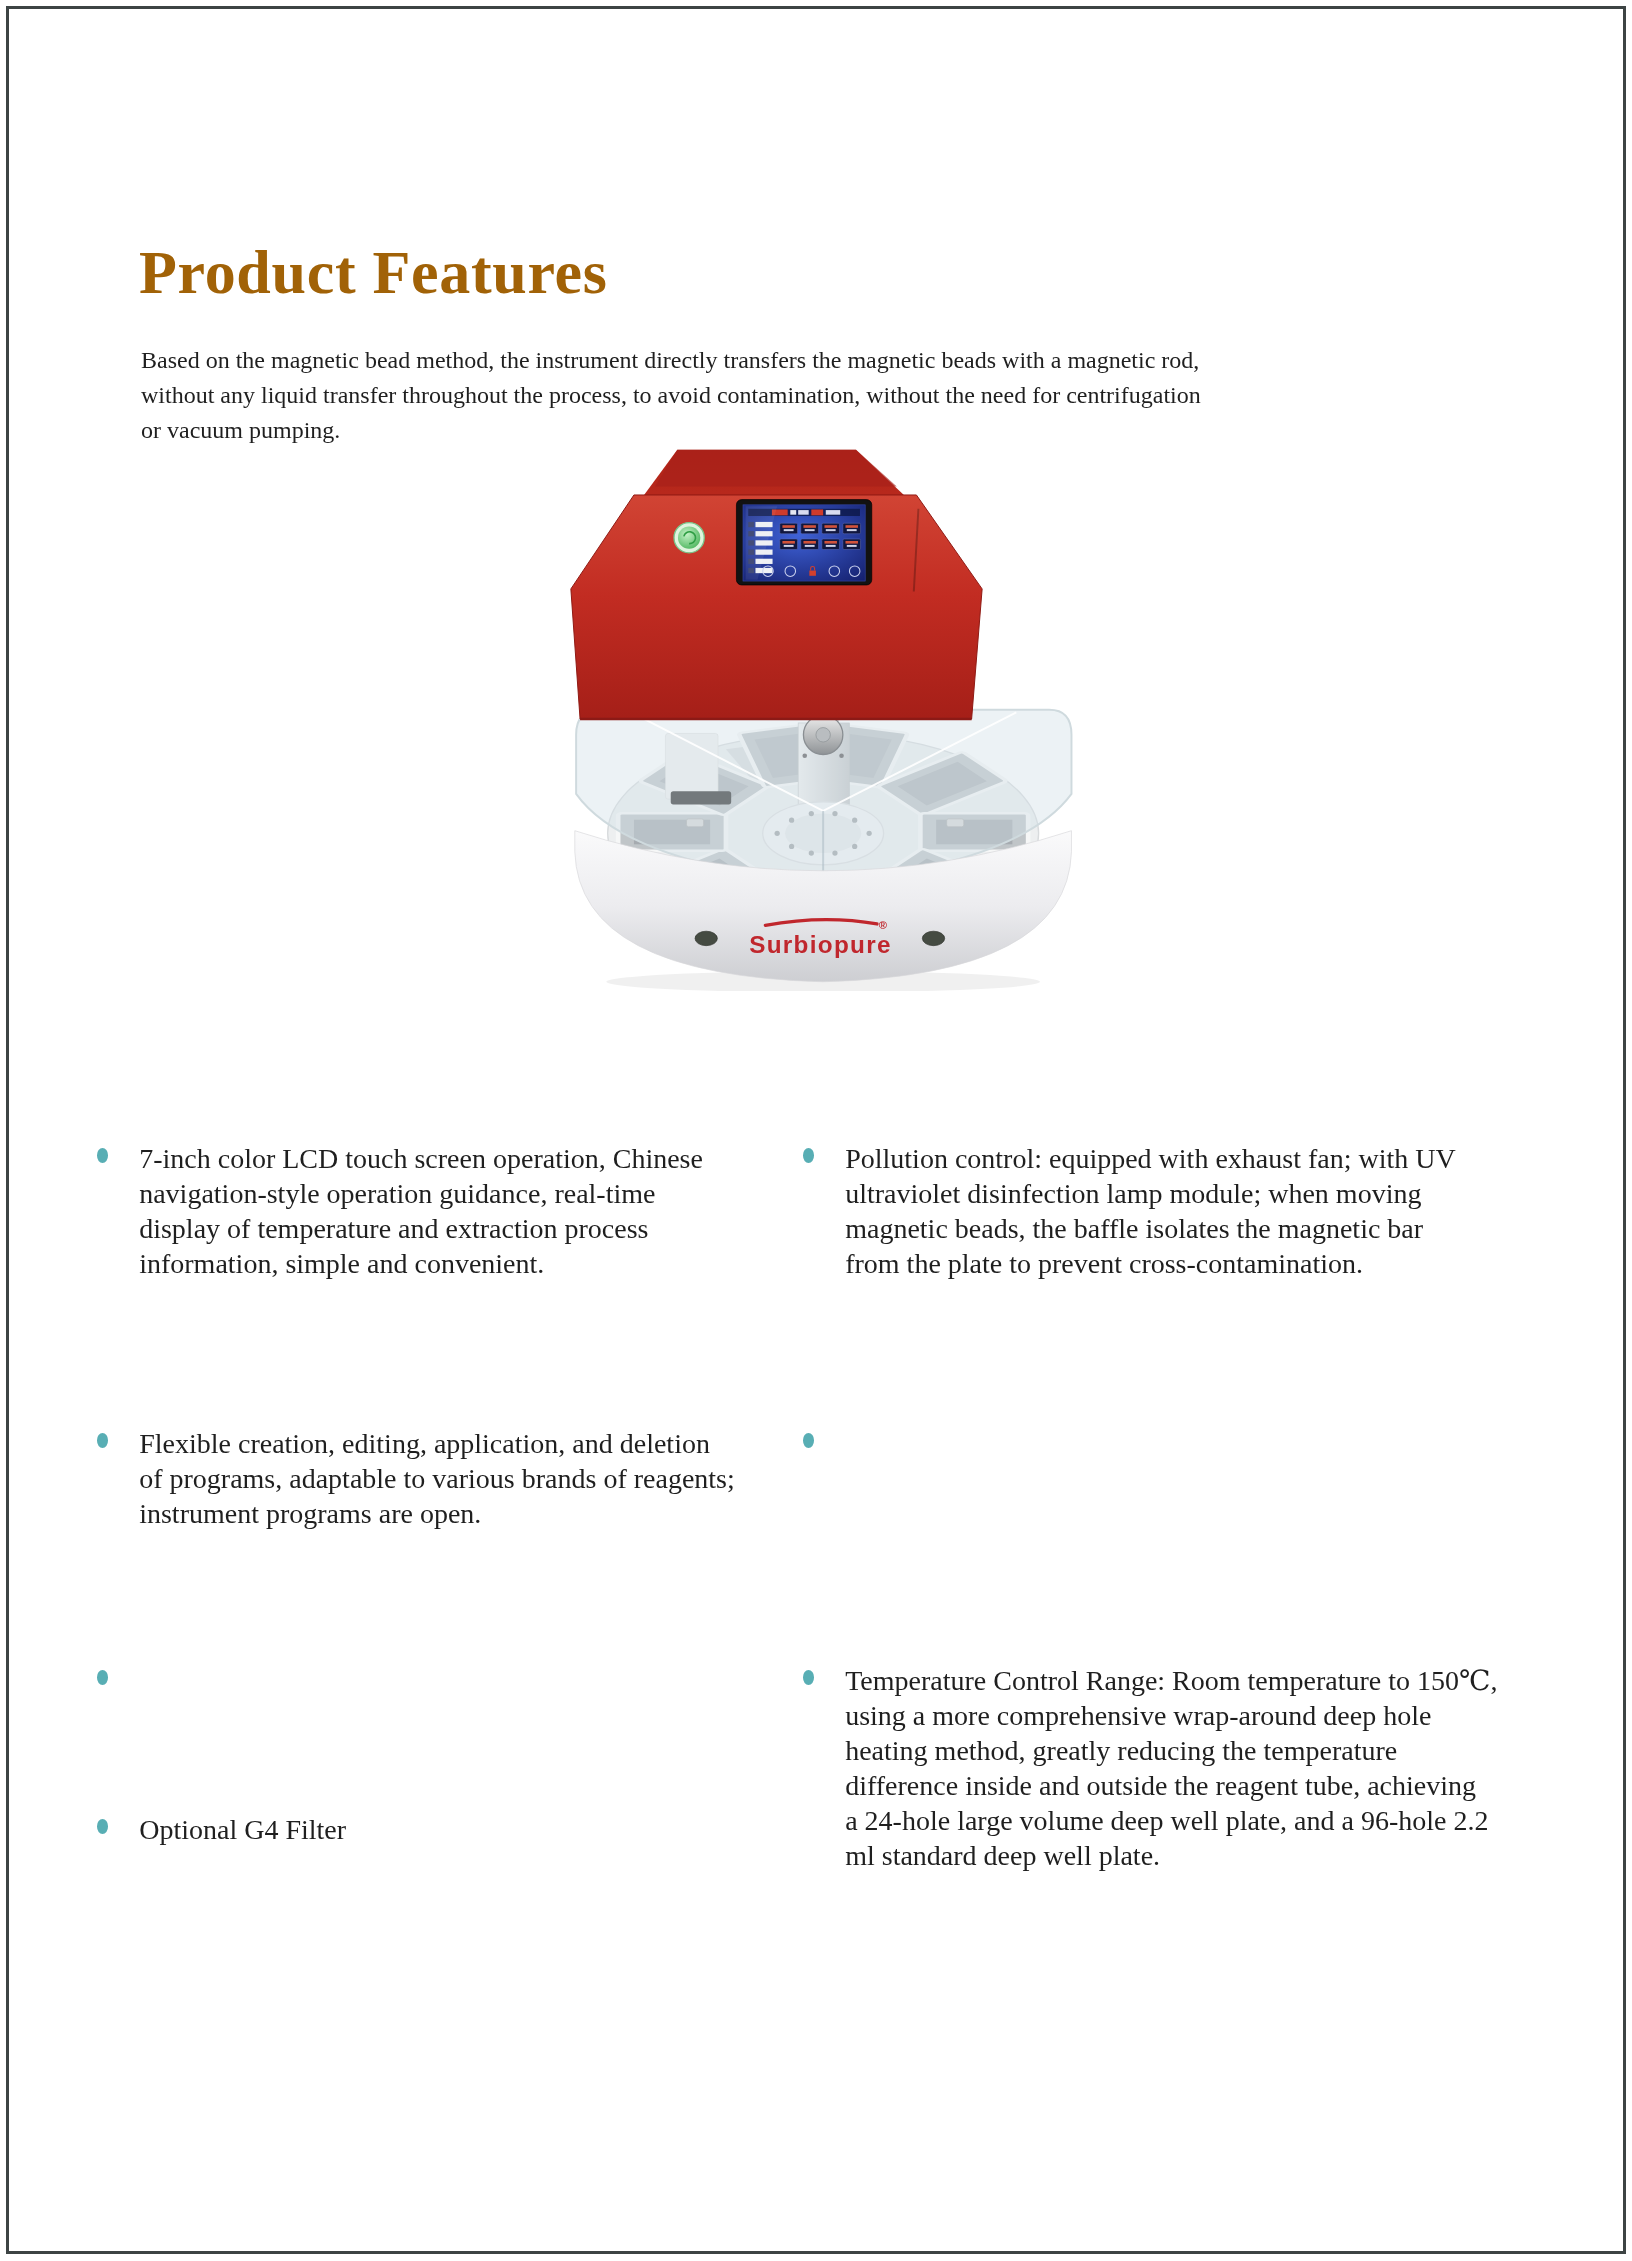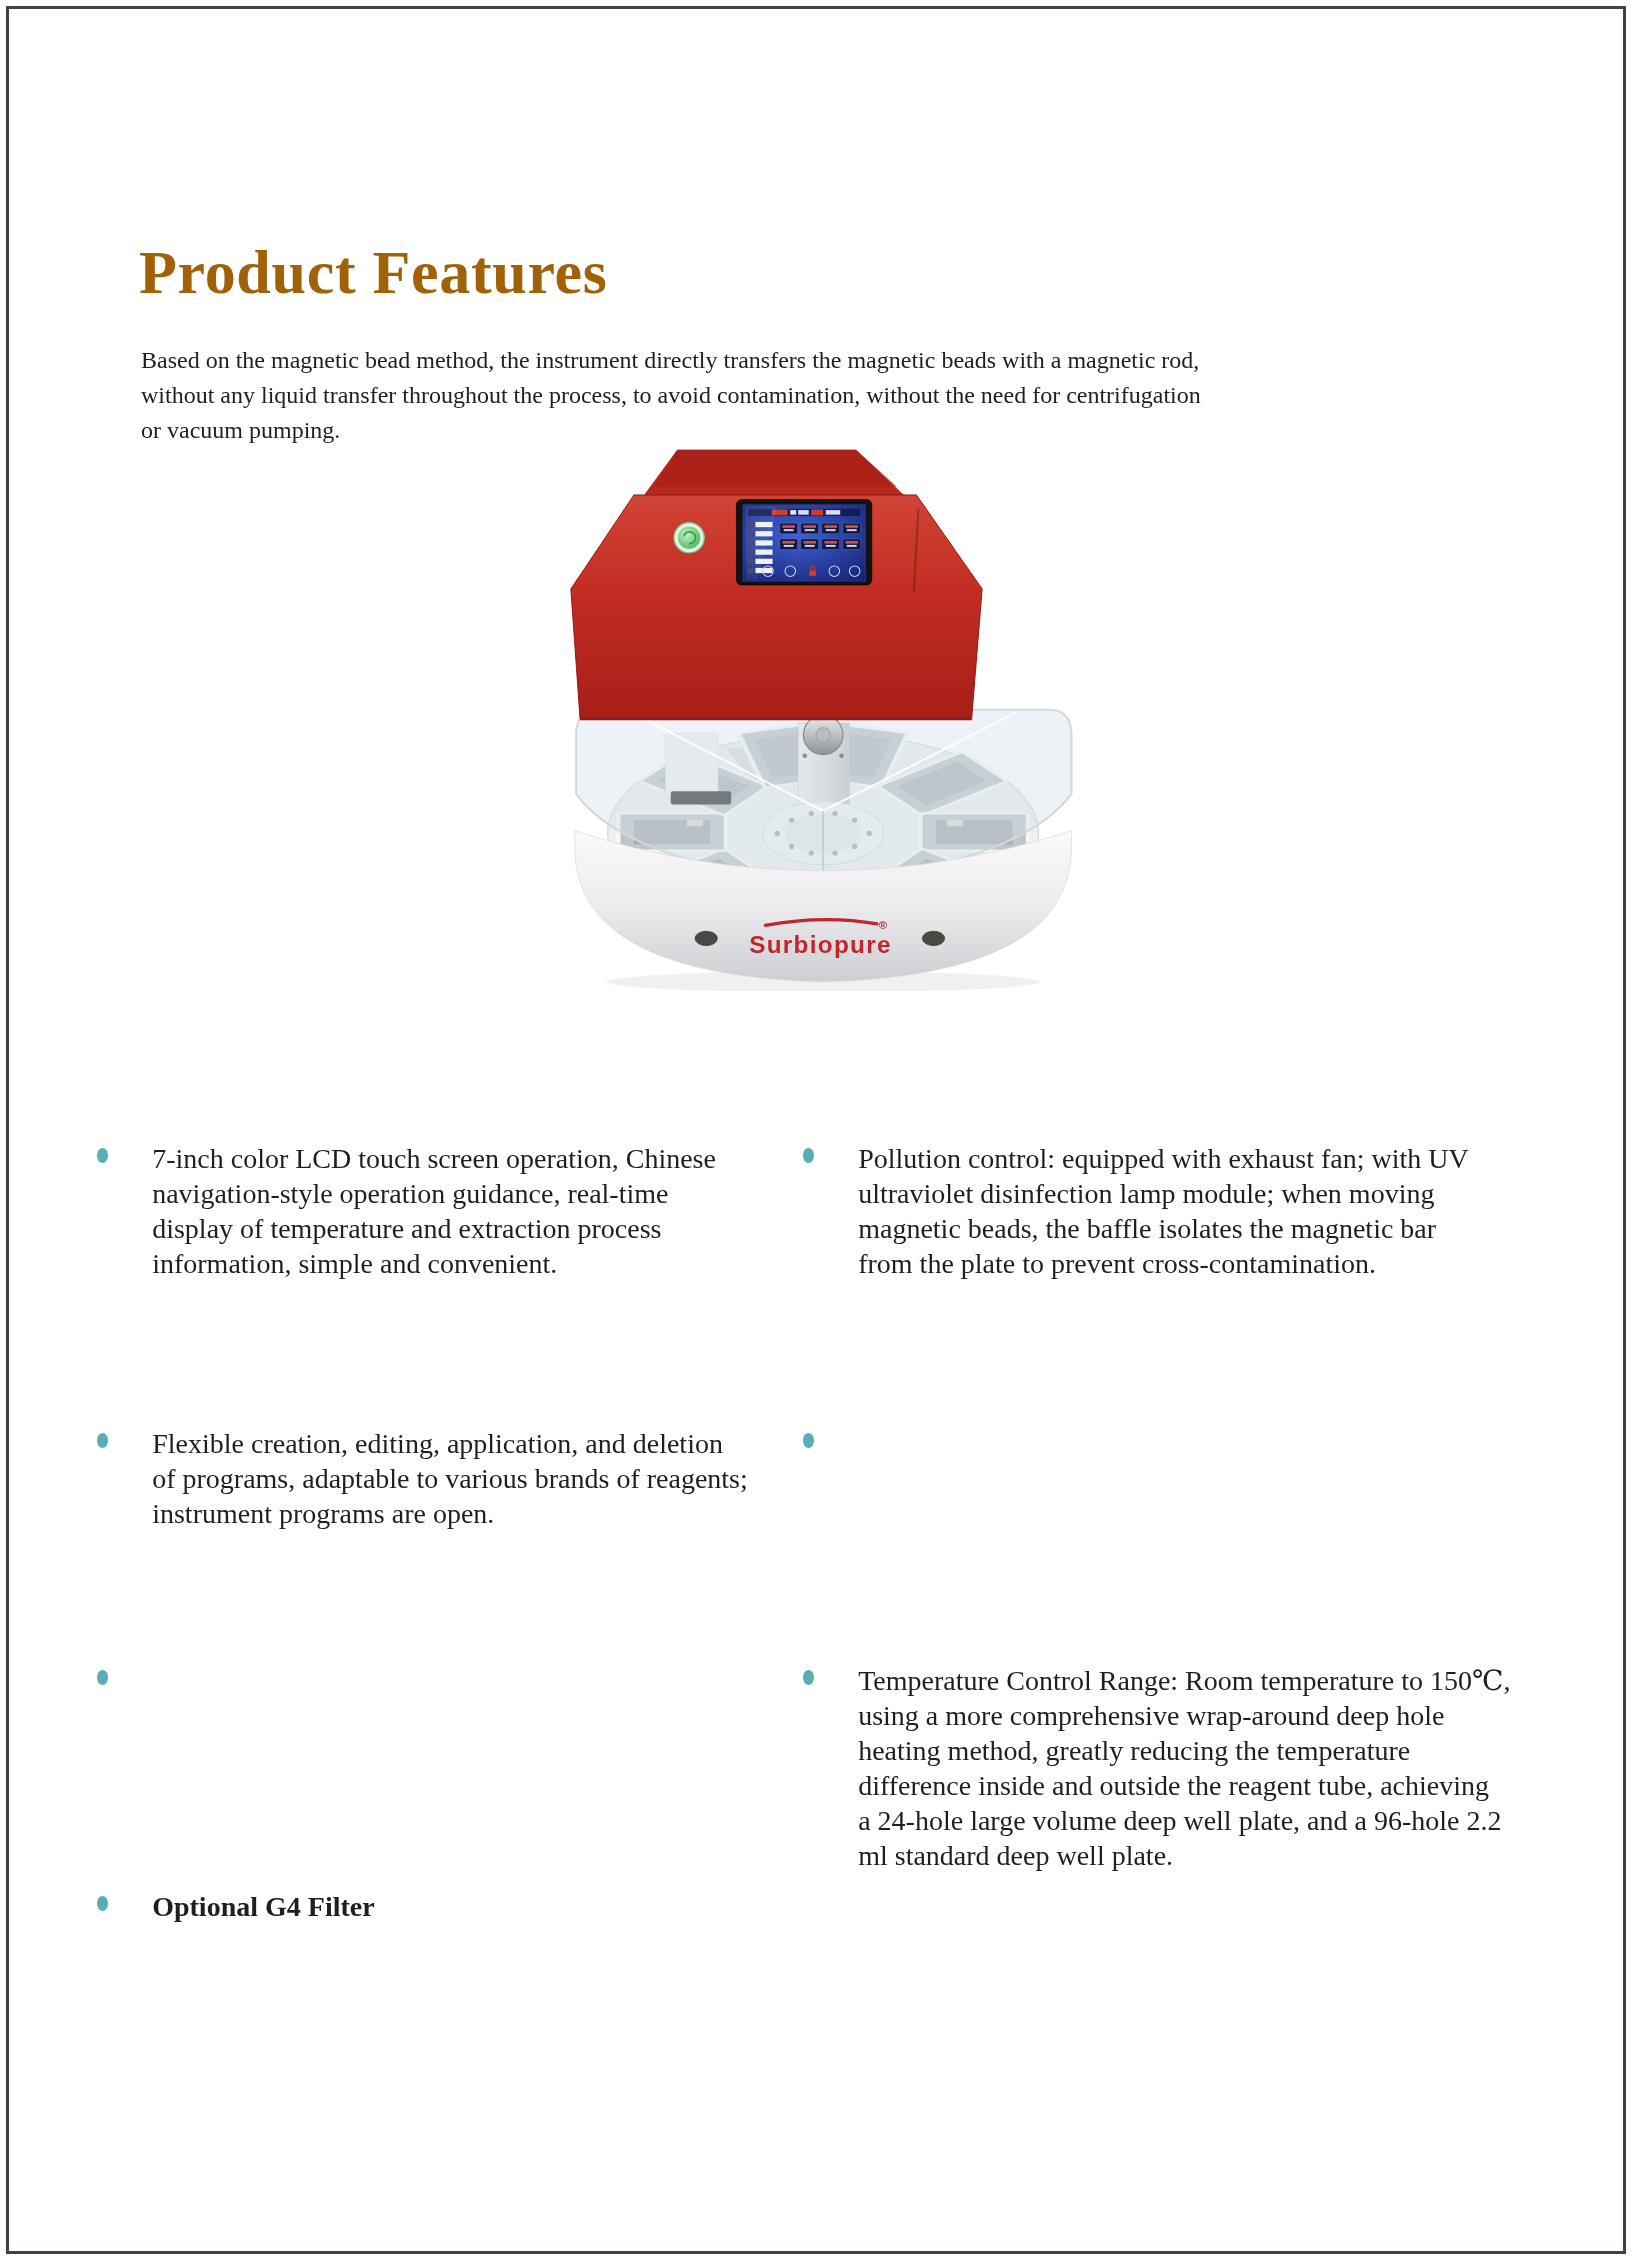--- a/index.html
+++ b/index.html
@@ -26,26 +26,26 @@
   .feature{
     position:absolute;display:flex;align-items:flex-start;
   }
   .feature.col-left{left:97px;width:705px;}
   .feature.col-right{left:803px;width:795px;}
   .feature .dot{
     flex:none;width:11.2px;height:14.5px;border-radius:50%;
     background:#58aeb4;margin-top:7.2px;
   }
   .feature .txt{
-    margin-left:44px;font-size:28px;line-height:35px;white-space:pre-line;
+    margin-left:31px;font-size:28px;line-height:35px;white-space:pre-line;
   }
   .row-1{top:1141px;}
   .row-2{top:1426px;}
   .row-3{top:1663px;}
-  .row-4{top:1889px;font-weight:bold;}
+  .row-4{top:1812px;}
   svg text.brand{
     font-family:"Liberation Sans","DejaVu Sans",sans-serif;
     font-weight:700;letter-spacing:2px;
   }
 </style>
 </head>
 <body>
 
 <div class="page-border"></div>
 

